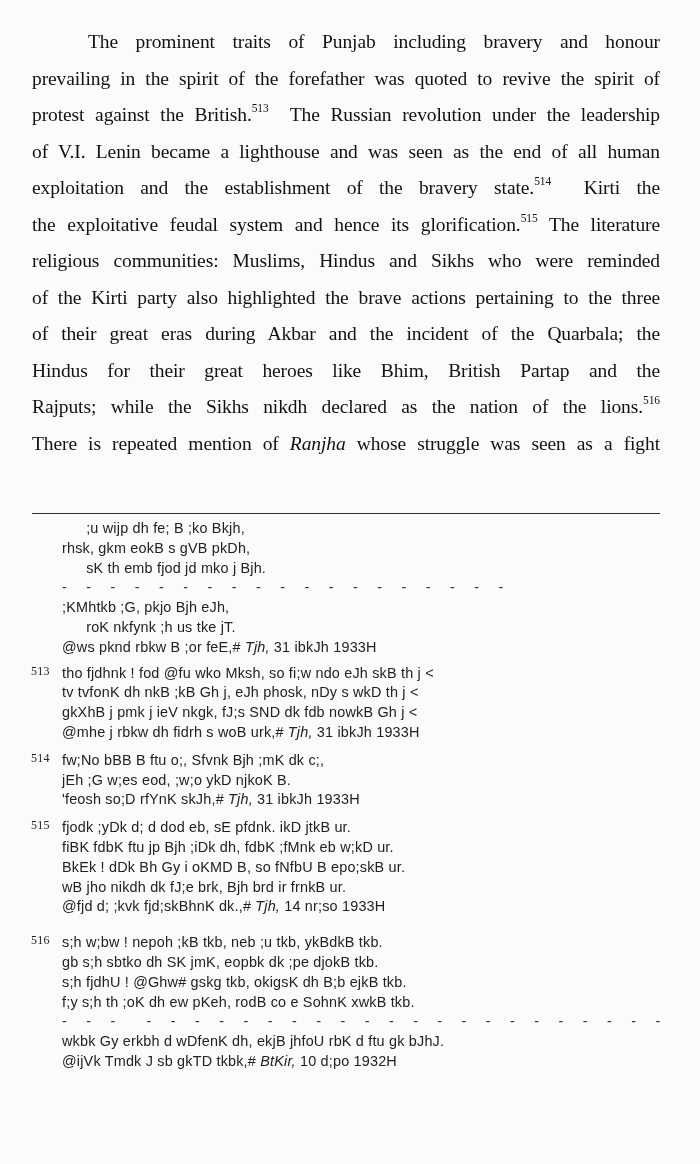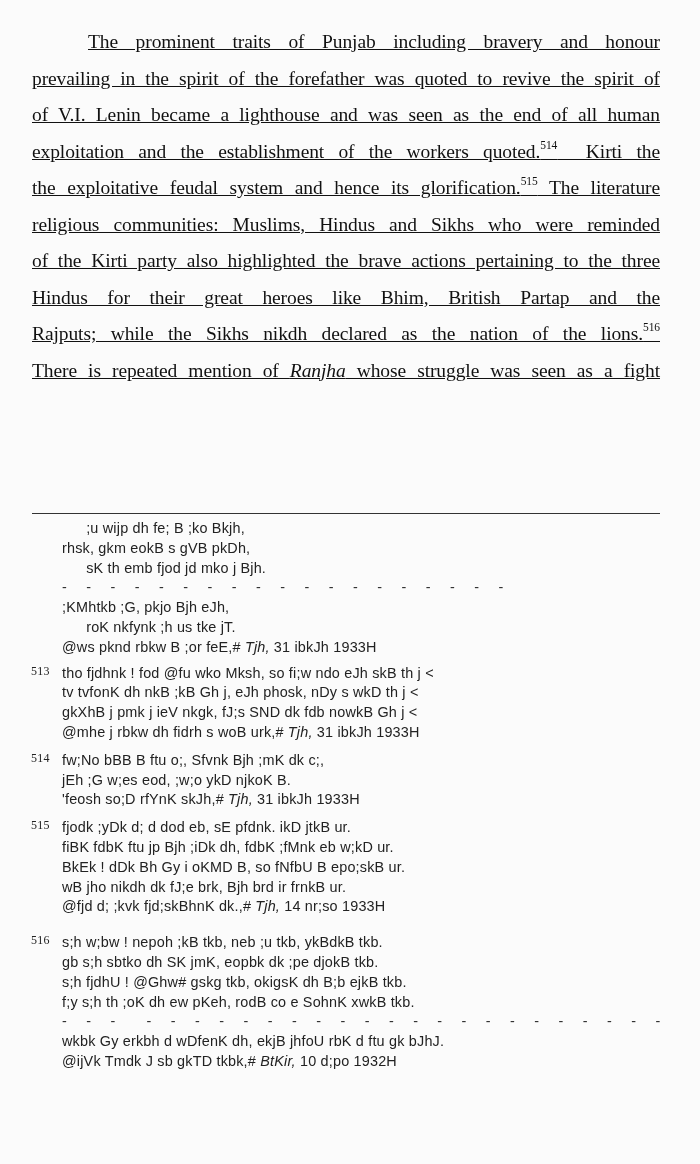--- a/index.html
+++ b/index.html
@@ -12,21 +12,20 @@
       height: 1164px;
       position: relative;
       overflow: hidden;
       color: #111;
     }
     .page {
       position: absolute;
       left: 32px;
       top: 24px;
       width: 628px;
-      text-decoration: underline;
     }
     .body-text {
       font-family: "Liberation Serif", serif;
       font-size: 19.5px;
       line-height: 36.5px;
       text-align: justify;
       margin: 0;
       letter-spacing: -0.1px;
     }
     .body-text .line {
@@ -92,25 +91,27 @@
     .fn-lines .dash { letter-spacing: 8.3px; color: #333; }
     .fn-lines i { font-style: italic; }
   </style>
 </head>
 <body>
 
 <div class="page">
   <div class="body-text">
     <span class="line indent">The prominent traits of Punjab including bravery and honour</span>
     <span class="line">prevailing in the spirit of the forefather was quoted to revive the spirit of</span>
+    <span class="line"><span>protest against the British.</span><sup class="fnref">513</sup><span style="white-space:pre">  The Russian revolution under the leadership</span></span>
     <span class="line">of V.I. Lenin became a lighthouse and was seen as the end of all human</span>
-    <span class="line"><span>exploitation and the establishment of the workers quoted.</span><sup class="fnref">514</sup><span style="white-space:pre">  Kirti the</span></span>
+    <span class="line"><span>exploitation and the establishment of the bravery state.</span><sup class="fnref">514</sup><span style="white-space:pre">  Kirti the</span></span>
     <span class="line"><span>the exploitative feudal system and hence its glorification.</span><sup class="fnref">515</sup><span style="white-space:pre"> The literature</span></span>
     <span class="line">religious communities: Muslims, Hindus and Sikhs who were reminded</span>
     <span class="line">of the Kirti party also highlighted the brave actions pertaining to the three</span>
+    <span class="line">of their great eras during Akbar and the incident of the Quarbala; the</span>
     <span class="line">Hindus for their great heroes like Bhim, British Partap and the</span>
     <span class="line"><span>Rajputs; while the Sikhs nikdh declared as the nation of the lions.</span><sup class="fnref">516</sup></span>
     <span class="line"><span style="white-space:pre">There is repeated mention of </span><i class="em">Ranjha</i><span> whose struggle was seen as a fight</span></span>
   </div>
 </div>
 
 <div class="rule"></div>
 
 <div class="footnotes">
 

